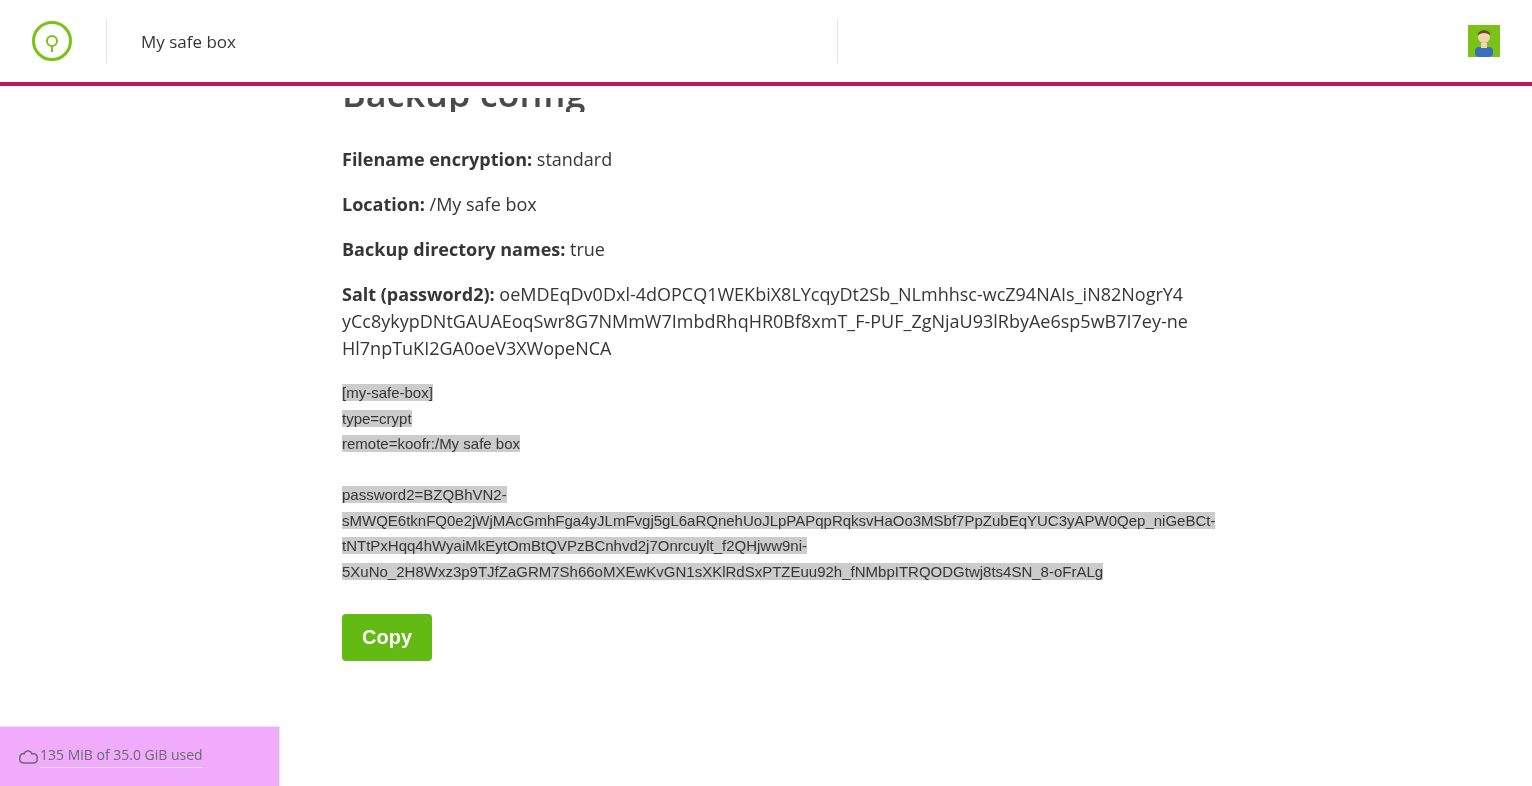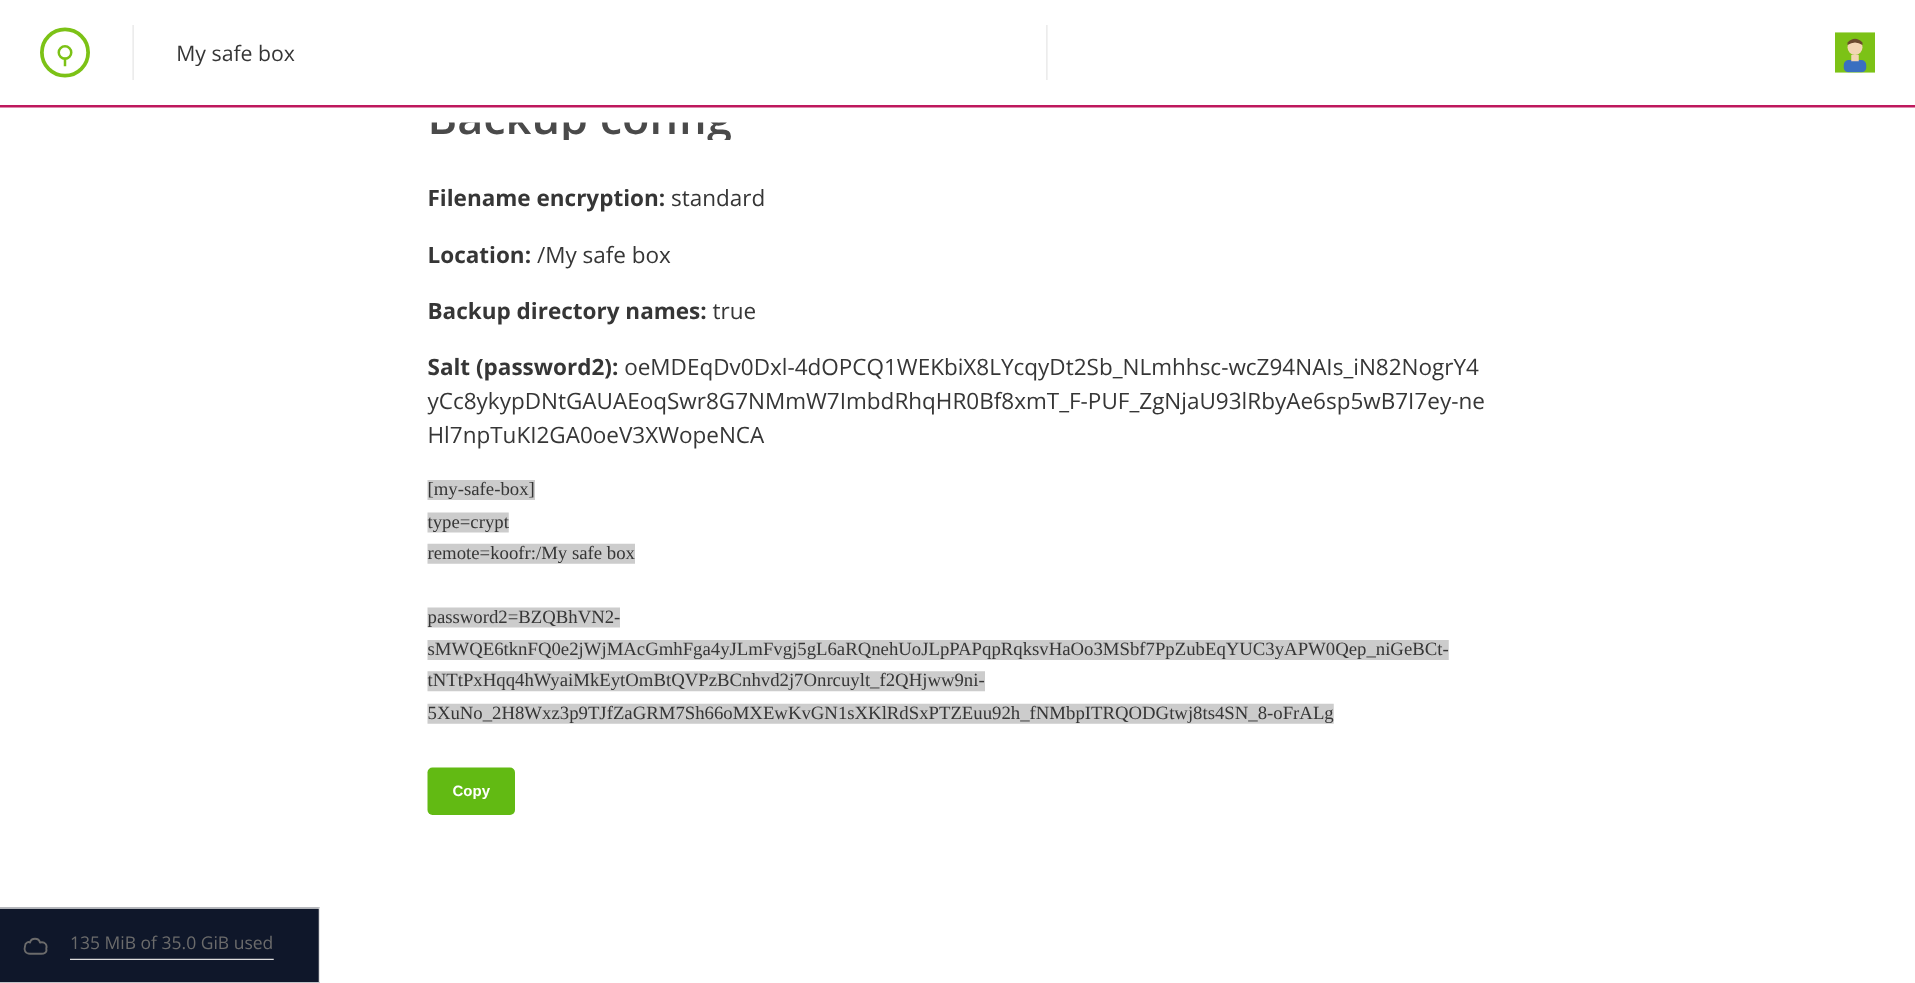--- a/index.html
+++ b/index.html
@@ -12,21 +12,21 @@
     height: 786px;
     overflow: hidden;
     position: relative;
   }
 
   
   .header {
     display: flex;
     align-items: center;
     height: 86px;
-    border-bottom: 2px solid #be185d;
+    border-bottom: 4px solid #be185d;
     padding: 0 32px;
   }
   .app-logo {
     width: 40px;
     height: 40px;
     border: 3px solid #7cc216;
     border-radius: 50%;
     display: flex;
     align-items: center;
     justify-content: center;
@@ -103,58 +103,57 @@
     font-size: 18px;
     line-height: 1.5;
     color: #363636;
     margin-bottom: 18px;
     word-break: break-all;
   }
   .field strong { font-weight: 700; }
   .field-words { word-break: normal; overflow-wrap: break-word; }
 
   .codeblock {
-    font-family: Liberation Serif, serif;
+    font-family: Liberation Sans, sans-serif;
     font-size: 15px;
     line-height: 1.7;
     color: #363636;
     margin-top: 6px;
     margin-bottom: 30px;
   }
   .codeblock .line {
     display: inline;
     background: #cccccc;
     -webkit-box-decoration-break: clone;
     box-decoration-break: clone;
   }
   .copy-btn {
     background: #62ba13;
     color: #fff;
     border: none;
     border-radius: 4px;
-    font-size: 12px;
+    font-size: 20px;
     font-weight: 600;
     padding: 12px 20px;
     cursor: pointer;
   }
 
   
   .storage-footer {
     position: absolute;
     left: 0;
     bottom: 0;
-    width: 256px;
+    width: 280px;
     height: 60px;
     border-top: 1px solid #e6e6e6;
     border-right: 1px solid #e6e6e6;
-    background: #0f172a;
+    background: #f0abfc;
     display: flex;
     align-items: center;
     padding: 0 18px;
-    gap: 16px;
   }
   .storage-footer .cloud-icon svg { display: block; }
   .storage-text {
     font-size: 14px;
     color: #6b6b6b;
     border-bottom: 1px solid #dcdcdc;
     padding-bottom: 3px;
   }
 </style>
 </head>

